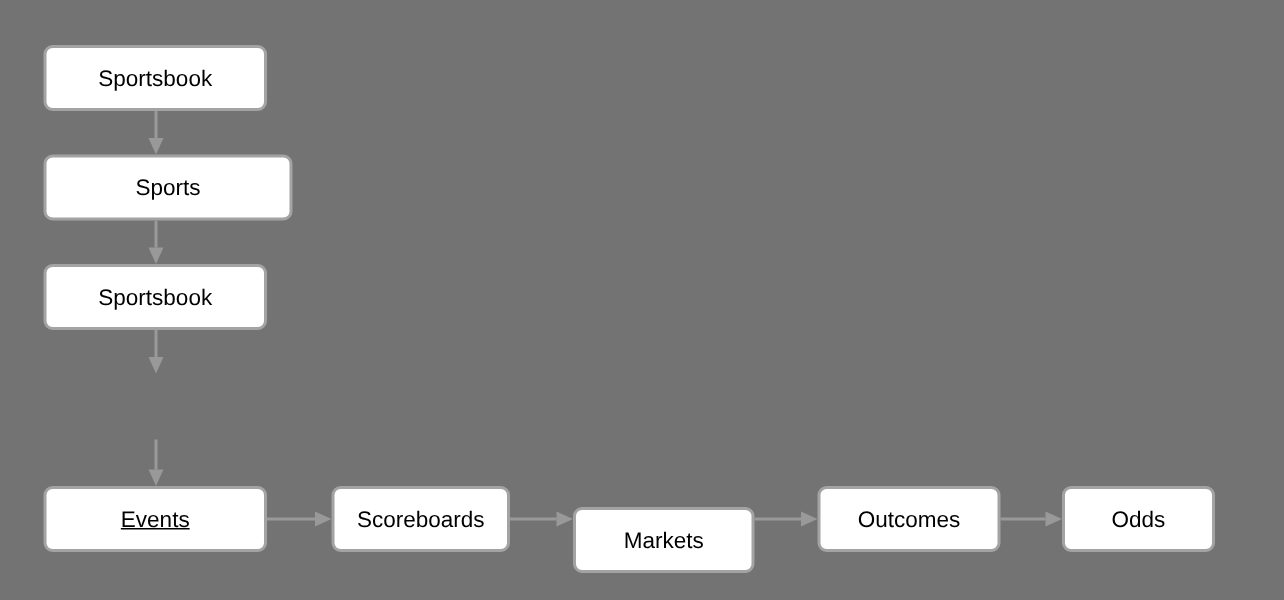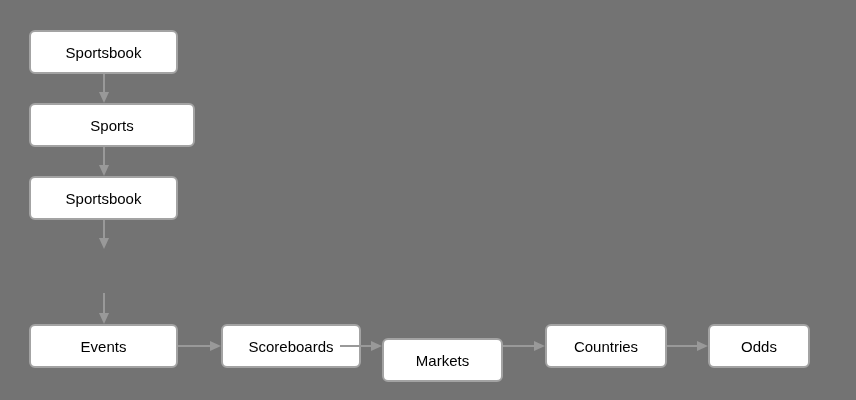--- a/index.html
+++ b/index.html
@@ -65,32 +65,32 @@
 
   <div class="node" style="left:29px; top:30px; width:149px;">
     <span>Sportsbook</span>
   </div>
   <div class="node" style="left:29px; top:103px; width:166px;justify-content:center;">
     <span>Sports</span>
   </div>
   <div class="node" style="left:29px; top:176px; width:149px;">
     <span>Sportsbook</span>
   </div>
-  <div class="node" style="left:29px; top:324px; width:149px;">
+  <div class="node" style="left:29px; top:324px; width:149px;text-decoration:underline;">
     <span>Events</span>
   </div>
 
-  <div class="node" style="left:221px; top:324px; width:140px;text-align:right;">
+  <div class="node" style="left:221px; top:324px; width:119px;text-align:right;">
     <span>Scoreboards</span>
   </div>
   <div class="node" style="left:382px; top:324px; width:121px;margin-top:14px;">
     <span>Markets</span>
   </div>
   <div class="node" style="left:545px; top:324px; width:122px;">
-    <span>Countries</span>
+    <span>Outcomes</span>
   </div>
   <div class="node" style="left:708px; top:324px; width:102px;">
     <span>Odds</span>
   </div>
 
   <div>
     <div class="shaft-v" style="left:103px; top:74px; height:18px;"></div>
     <div class="head-down" style="left:99px; top:92px;"></div>
   </div>
   <div>

